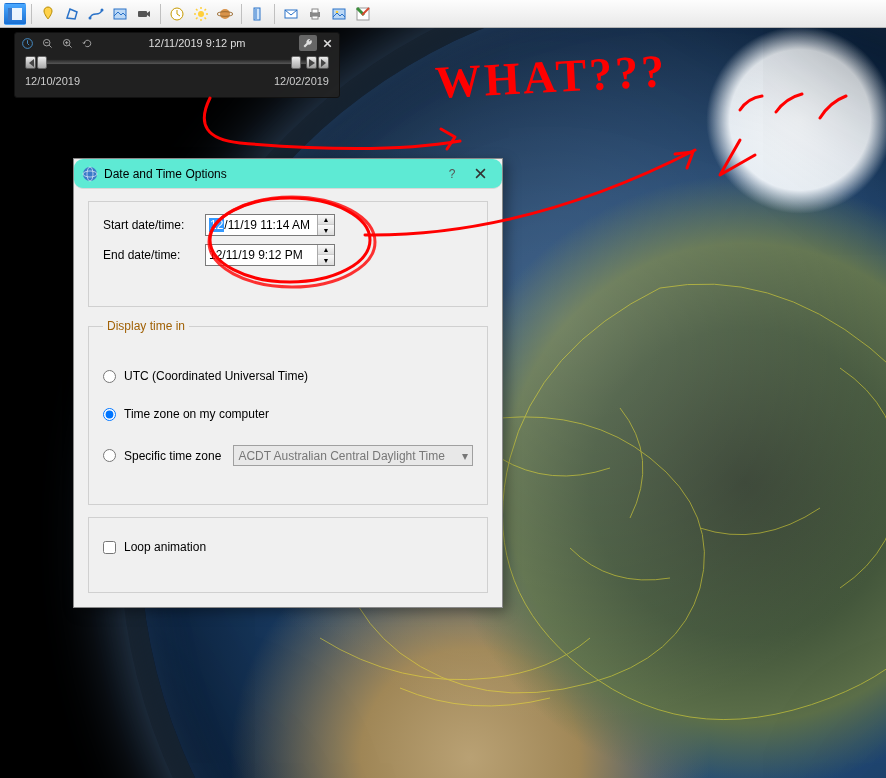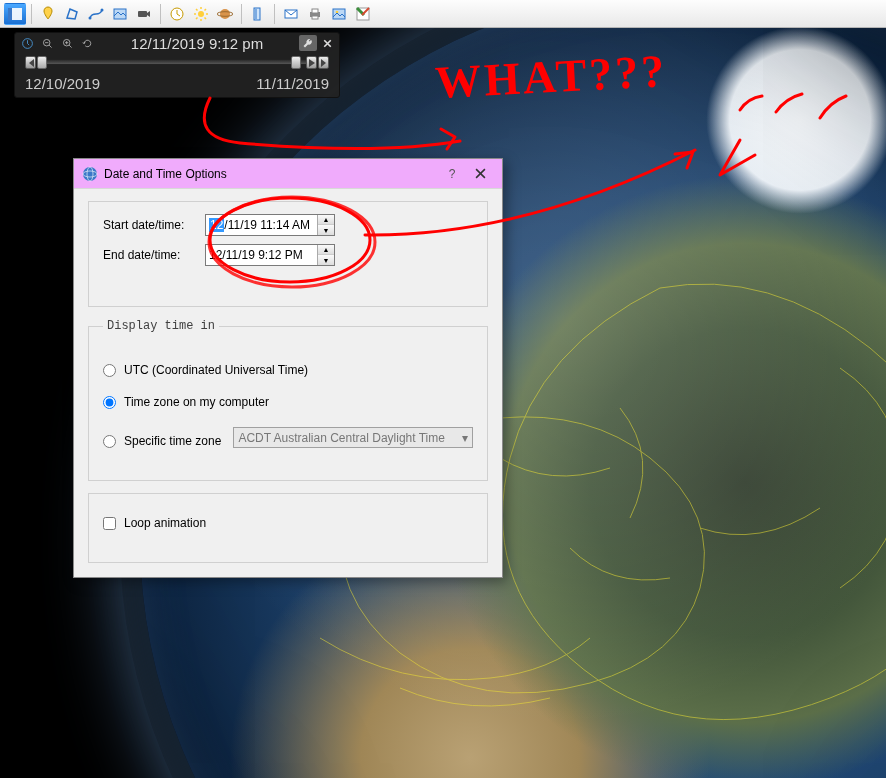--- a/index.html
+++ b/index.html
@@ -78,21 +78,21 @@
 
   
   .time-panel {
     position:absolute;
     left:14px; top:32px;
     width:326px; height:66px;
     background: rgba(35,35,35,.92);
     border:1px solid #111;
     border-radius:3px;
     color:#ddd;
-    font-size:15px;
+    font-size:11px;
     z-index:25;
   }
   .tp-row1 {
     display:flex; align-items:center; height:20px; padding:2px 4px; gap:4px;
   }
   .tp-icon { width:16px; height:16px; display:flex; align-items:center; justify-content:center; cursor:pointer; }
   .tp-icon svg { width:13px; height:13px; fill:#bbb; }
   .tp-spacer { flex:1; text-align:center; }
   .tp-slider-area {
     position:relative; height:20px; margin:0 8px;
@@ -127,21 +127,21 @@
     width:430px;
     background:#f0f0f0;
     border:1px solid #8a8a8a;
     box-shadow: 4px 4px 12px rgba(0,0,0,.35);
     z-index:30;
     font-size:12px;
     color:#000;
   }
   .dlg-title {
     height:30px; display:flex; align-items:center; padding:2px 8px;
-    background:#f0abfc; border-bottom:1px solid #d8d8d8;
+    background:#5eead4; border-bottom:1px solid #d8d8d8;border-radius:9px;
   }
   .dlg-title .tico { width:16px;height:16px;margin-right:6px; }
   .dlg-title .ttxt { flex:1; }
   .dlg-title .tbtn { width:28px; height:20px; display:flex;align-items:center;justify-content:center;color:#555;cursor:pointer; }
   .dlg-body { padding:12px 14px 14px; }
   .field-grid {
     border:1px solid #d0d0d0; padding:12px 14px 24px; background:#f0f0f0;
   }
   .field-row { display:flex; align-items:center; margin-bottom:8px; }
   .field-row:last-child { margin-bottom:16px; }
@@ -153,22 +153,22 @@
   }
   .dt-input input { border:0; outline:0; font:inherit; width:100%; padding:2px 3px; }
   .dt-input .sel { background:#3399ff; color:#fff; padding:0 1px; }
   .spin { display:flex; flex-direction:column; border-left:1px solid #aaa; }
   .spin div { width:16px; height:10px; background:linear-gradient(#fafafa,#ddd); border-bottom:1px solid #ccc; font-size:7px; display:flex;align-items:center;justify-content:center; cursor:pointer;}
   .spin div:last-child { border-bottom:0; }
 
   fieldset.group {
     border:1px solid #d0d0d0; margin-top:12px; padding:12px 14px 14px;
   }
-  fieldset.group legend { padding:0 4px; color:#404040;font-family:Liberation Mono, monospace; }
-  .radio-row, .check-row { display:flex; align-items:flex-end; margin:18px 0; gap:6px; }
+  fieldset.group legend { padding:0 4px; color:#a16207; }
+  .radio-row, .check-row { display:flex; align-items:center; margin:24px 0; gap:6px; }
   .radio-row input, .check-row input { margin-right:2px; }
   .tz-select {
     margin-left:6px; flex:1;
     border:1px solid #a0a0a0; background:#e8e8e8; color:#777;
     height:21px; padding:2px 4px; font:inherit;
     display:flex; align-items:center; justify-content:space-between;
   }
   .anim-row { display:flex; align-items:center; gap:8px; }
   .anim-track { flex:1; height:4px; background:#c8c8c8; border:1px solid #aaa; position:relative; }
   .anim-thumb { position:absolute; right:0; top:-6px; width:9px; height:16px; background:linear-gradient(#fff,#ccc); border:1px solid #777; border-radius:2px; }
@@ -353,21 +353,21 @@
         </svg>
       </div>
     <div class="tp-end" style="right:2px">
         <svg width="8" height="8" viewBox="0 0 8 8">
           <path d="M7 0v8M1 0l5 4-5 4z" fill="#444"></path>
         </svg>
       </div>
   </div>
   <div class="tp-labels">
     <span>12/10/2019</span>
-    <span>11/11/2019</span>
+    <span>12/02/2019</span>
   </div>
 </div>
 
 <div class="dialog">
   <div class="dlg-title">
     <svg class="tico" viewBox="0 0 16 16">
         <circle cx="8" cy="8" r="7" fill="#3a78c8"></circle>
         <ellipse cx="8" cy="8" rx="7" ry="3" fill="none" stroke="#fff" opacity=".6"></ellipse>
         <ellipse cx="8" cy="8" rx="3" ry="7" fill="none" stroke="#fff" opacity=".6"></ellipse>
       </svg>

